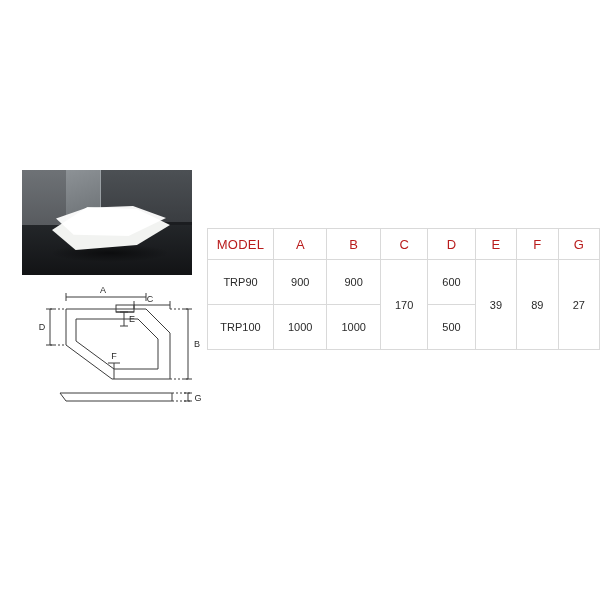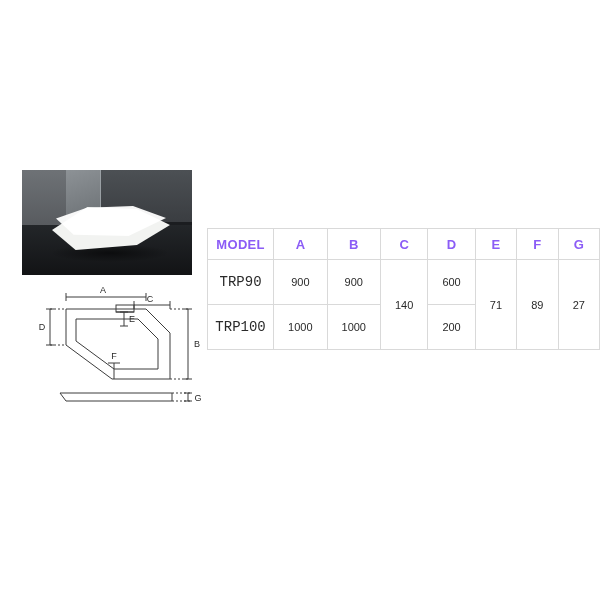--- a/index.html
+++ b/index.html
@@ -102,35 +102,34 @@
   .spec-table td, .spec-table th {
     border: 1px solid #d9d9d9;
     text-align: center;
     vertical-align: middle;
     font-weight: normal;
     padding: 0;
   }
   .spec-table thead th {
     height: 30px;
     font-size: 13px;
-    color: #8b5cf6;
-    font-weight: bold;
+    color: #b91c1c;
   }
   .spec-table thead th.model-head {
     font-size: 13px;
     letter-spacing: .3px;
     width: 66px;
   }
   .spec-table tbody td {
     height: 44px;
   }
   .col-a, .col-b { width: 54px; }
   .col-c, .col-d { width: 48px; }
   .col-e, .col-f, .col-g { width: 42px; }
-  .rowlabel { font-size: 14px; font-family: Liberation Mono, monospace; }
+  .rowlabel { font-size: 11px; }
 </style>
 </head>
 <body>
 
 <div class="photo">
   <div class="wall-left"></div>
   <div class="wall-right"></div>
   <div class="glass"></div>
   <div class="floor"></div>
   <div class="tray-shadow"></div>
@@ -208,26 +207,26 @@
       <th class="col-e">E</th>
       <th class="col-f">F</th>
       <th class="col-g">G</th>
     </tr>
   </thead>
   <tbody>
     <tr>
       <td class="rowlabel">TRP90</td>
       <td>900</td>
       <td>900</td>
-      <td rowspan="2">140</td>
+      <td rowspan="2">170</td>
       <td>600</td>
-      <td rowspan="2">71</td>
+      <td rowspan="2">39</td>
       <td rowspan="2">89</td>
       <td rowspan="2">27</td>
     </tr>
     <tr>
       <td class="rowlabel">TRP100</td>
       <td>1000</td>
       <td>1000</td>
-      <td>200</td>
+      <td>500</td>
     </tr>
   </tbody>
 </table>
 
 </body></html>

